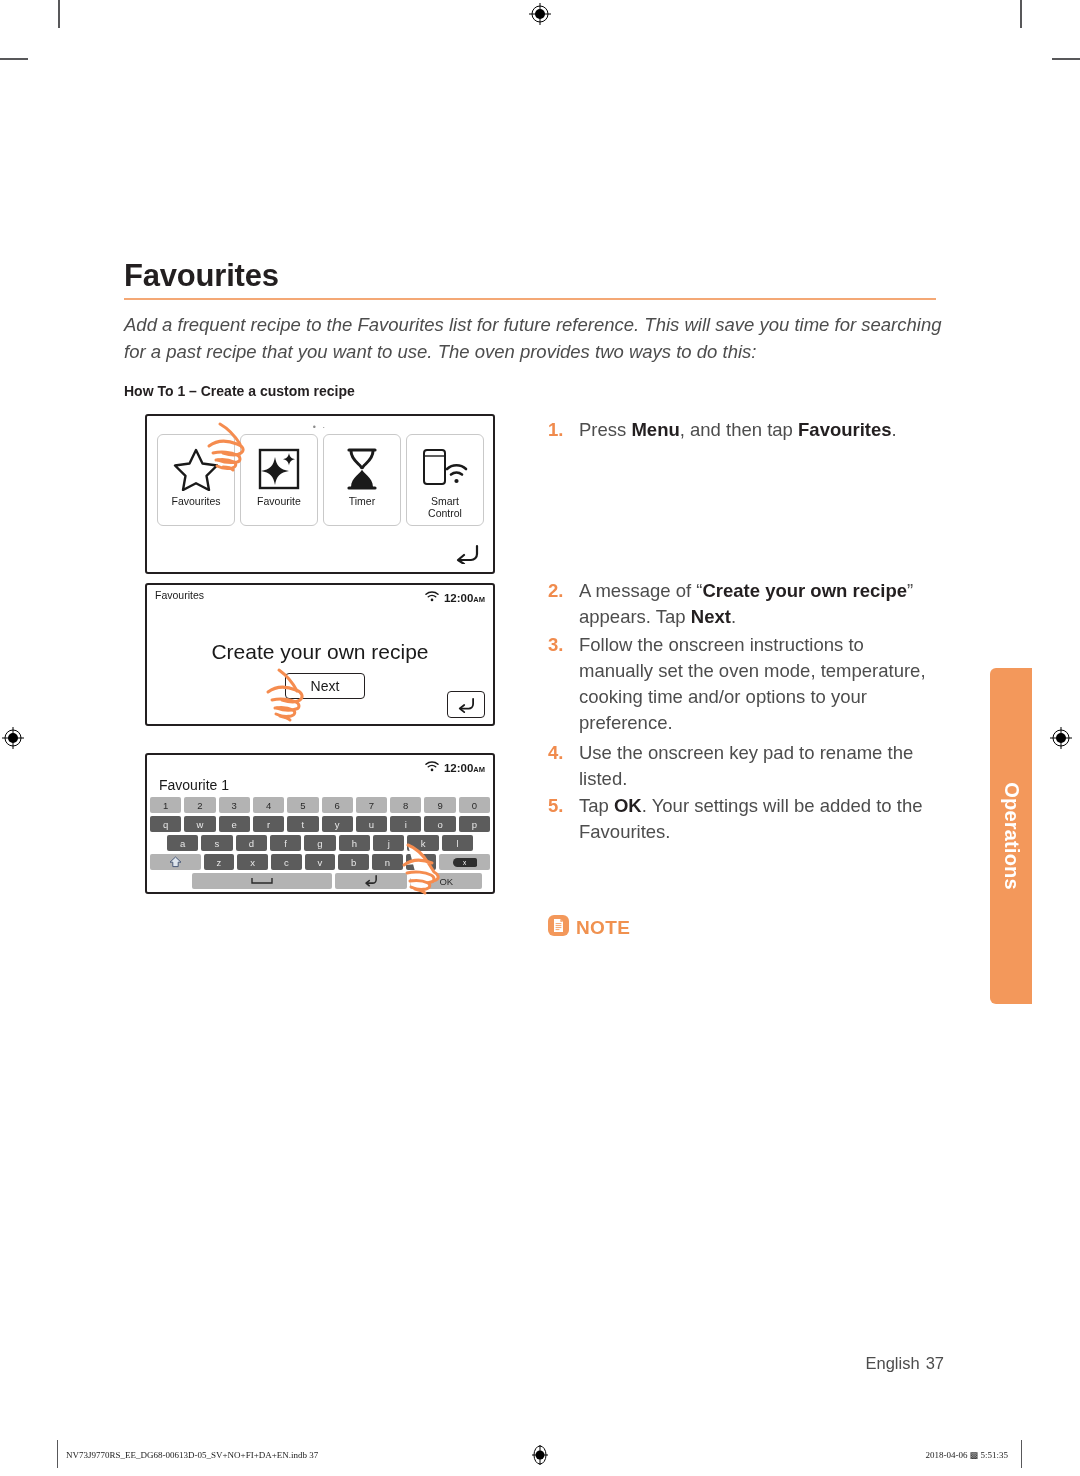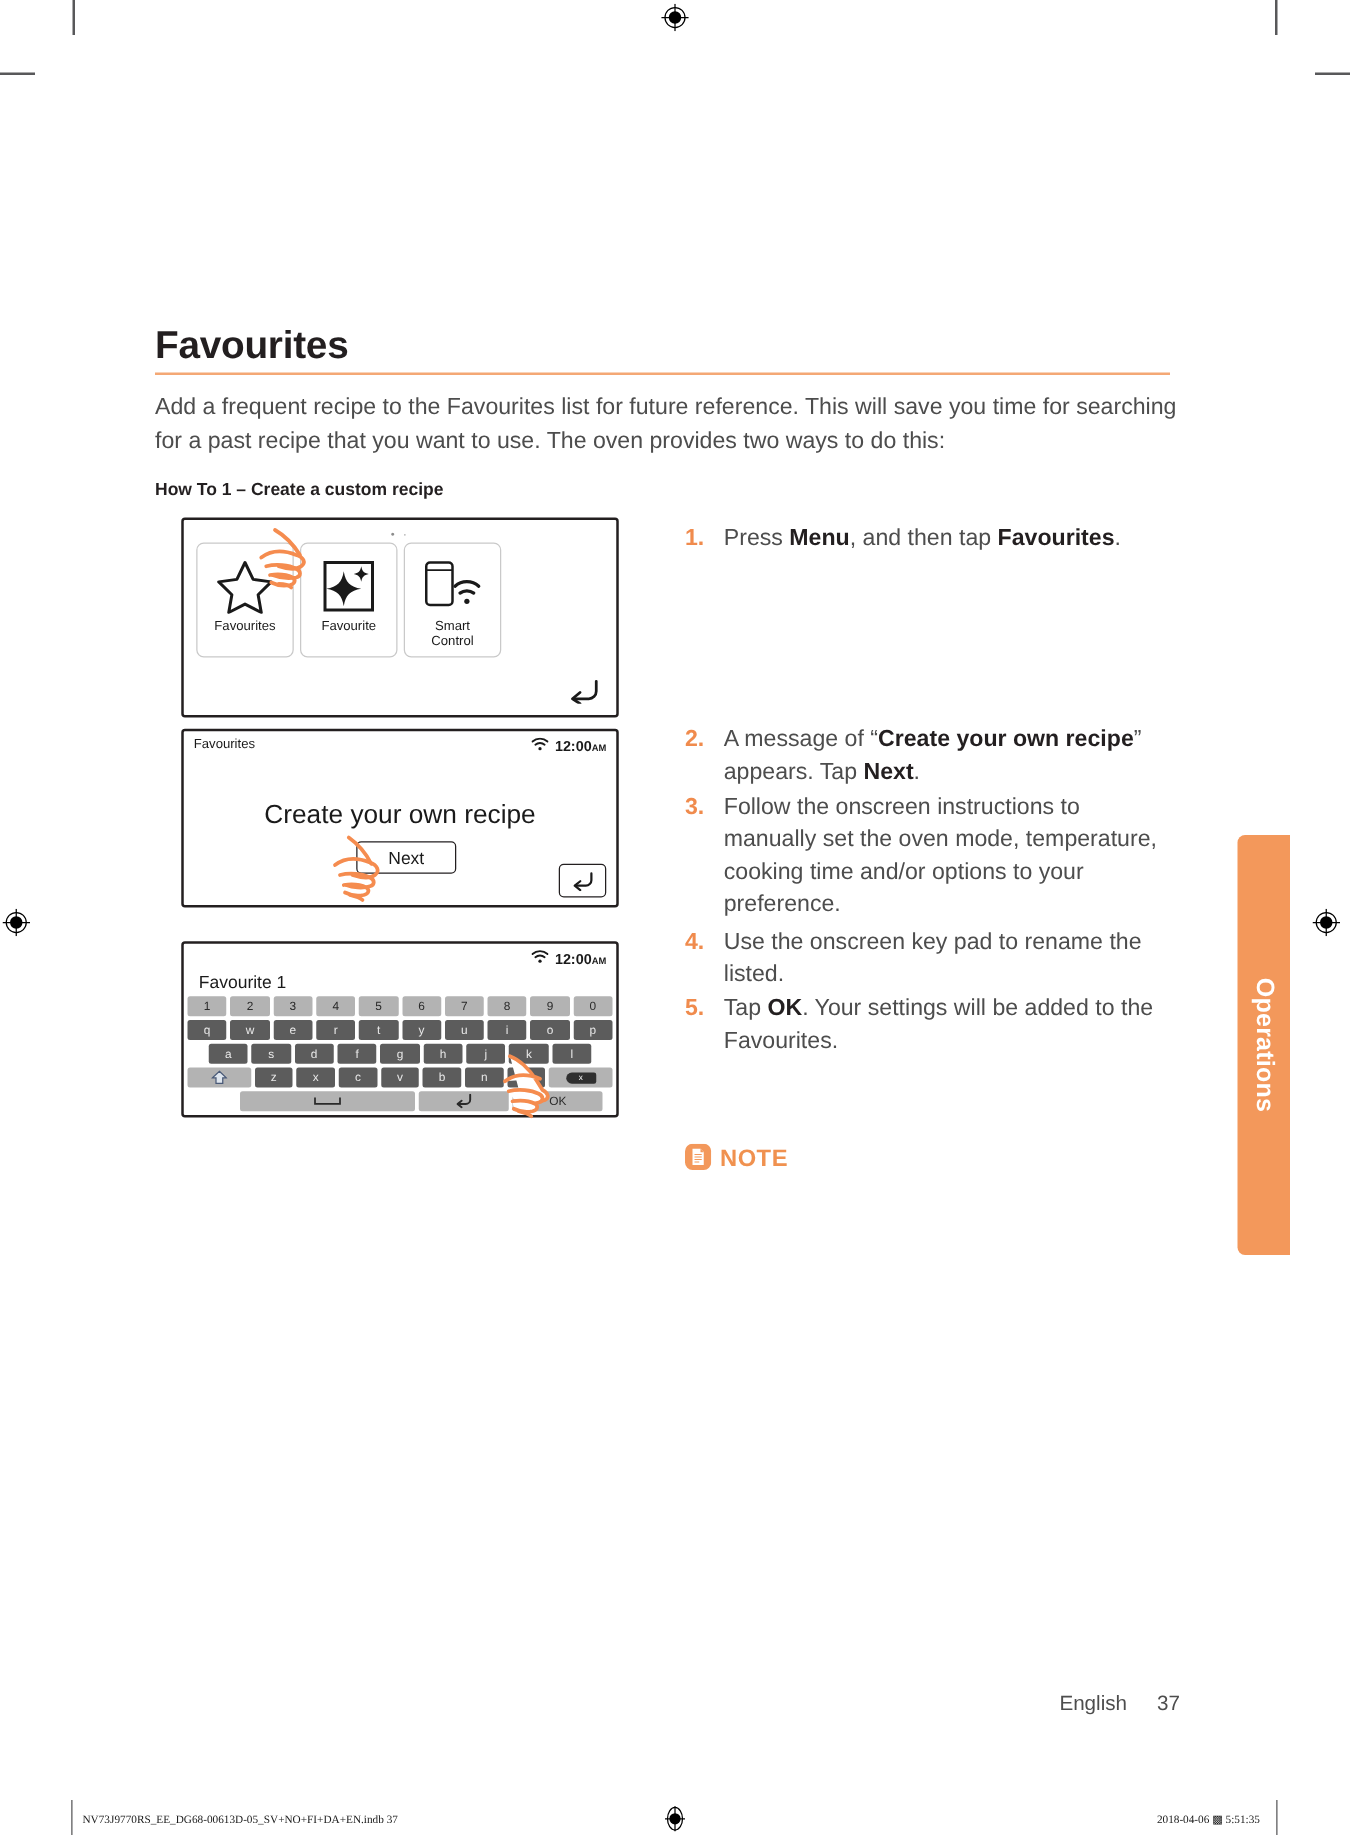--- a/index.html
+++ b/index.html
@@ -50,20 +50,21 @@
   }
 
   .intro {
     position: absolute;
     left: 124px;
     top: 312px;
     width: 818px;
     font-size: 18.5px;
     line-height: 26.5px;
     color: #4d4d4d;
+    font-style: italic;
   }
 
   .h2 {
     position: absolute;
     left: 124px;
     top: 383px;
     font-size: 14px;
     font-weight: bold;
     color: #231f20;
   }
@@ -309,21 +310,21 @@
   }
 
   
   .folio {
     position: absolute;
     right: 136px;
     top: 1354px;
     font-size: 16.5px;
     color: #4d4d4d;
   }
-  .folio .pg { margin-left: 24px; }
+  .folio .pg { margin-left: 6px; }
   .printline {
     position: absolute;
     top: 1450px;
     font-size: 9px;
     color: #1a1a1a;
     font-family: "Liberation Serif", serif;
     white-space: nowrap;
   }
   #print-left  { left: 66px; }
   #print-right { right: 72px; }
@@ -396,20 +397,30 @@
         <div class="glyph">
           <svg width="46" height="44" viewBox="0 0 46 44">
             <rect x="4" y="3" width="38" height="38" fill="none" stroke="#1a1a1a" stroke-width="2.4"></rect>
             <path d="M19 10 C20.5 19 24 22.5 33 24 C24 25.5 20.5 29 19 38 C17.5 29 14 25.5 5 24 C14 22.5 17.5 19 19 10 Z" fill="#1a1a1a"></path>
             <path d="M33 6 C33.8 10 35.2 11.4 39 12.2 C35.2 13 33.8 14.4 33 18.4 C32.2 14.4 30.8 13 27 12.2 C30.8 11.4 32.2 10 33 6 Z" fill="#1a1a1a"></path>
           </svg>
         </div>
         <div class="tlabel">Favourite</div>
       </div>
 
+      <div class="tile">
+        <div class="glyph">
+          <svg width="46" height="44" viewBox="0 0 46 44">
+            <path d="M10 3 H36 M10 41 H36" stroke="#1a1a1a" stroke-width="3.2" stroke-linecap="round"></path>
+            <path d="M12 4 C12 14 23 18 23 22 C23 18 34 14 34 4" fill="none" stroke="#1a1a1a" stroke-width="3"></path>
+            <path d="M12 40 C12 30 23 26 23 22 C23 26 34 30 34 40 Z" fill="#1a1a1a"></path>
+          </svg>
+        </div>
+        <div class="tlabel">Timer</div>
+      </div>
 
       <div class="tile">
         <div class="glyph">
           <svg width="52" height="44" viewBox="0 0 52 44">
             <rect x="5" y="3" width="21" height="34" rx="3" fill="none" stroke="#1a1a1a" stroke-width="2"></rect>
             <line x1="5" y1="9" x2="26" y2="9" stroke="#1a1a1a" stroke-width="1.4"></line>
             <path d="M28 22 a14 14 0 0 1 19 0" fill="none" stroke="#1a1a1a" stroke-width="2.6" stroke-linecap="round"></path>
             <path d="M32 27.5 a9 9 0 0 1 11 0" fill="none" stroke="#1a1a1a" stroke-width="2.6" stroke-linecap="round"></path>
             <circle cx="37.5" cy="34" r="2.1" fill="#1a1a1a"></circle>
           </svg>

